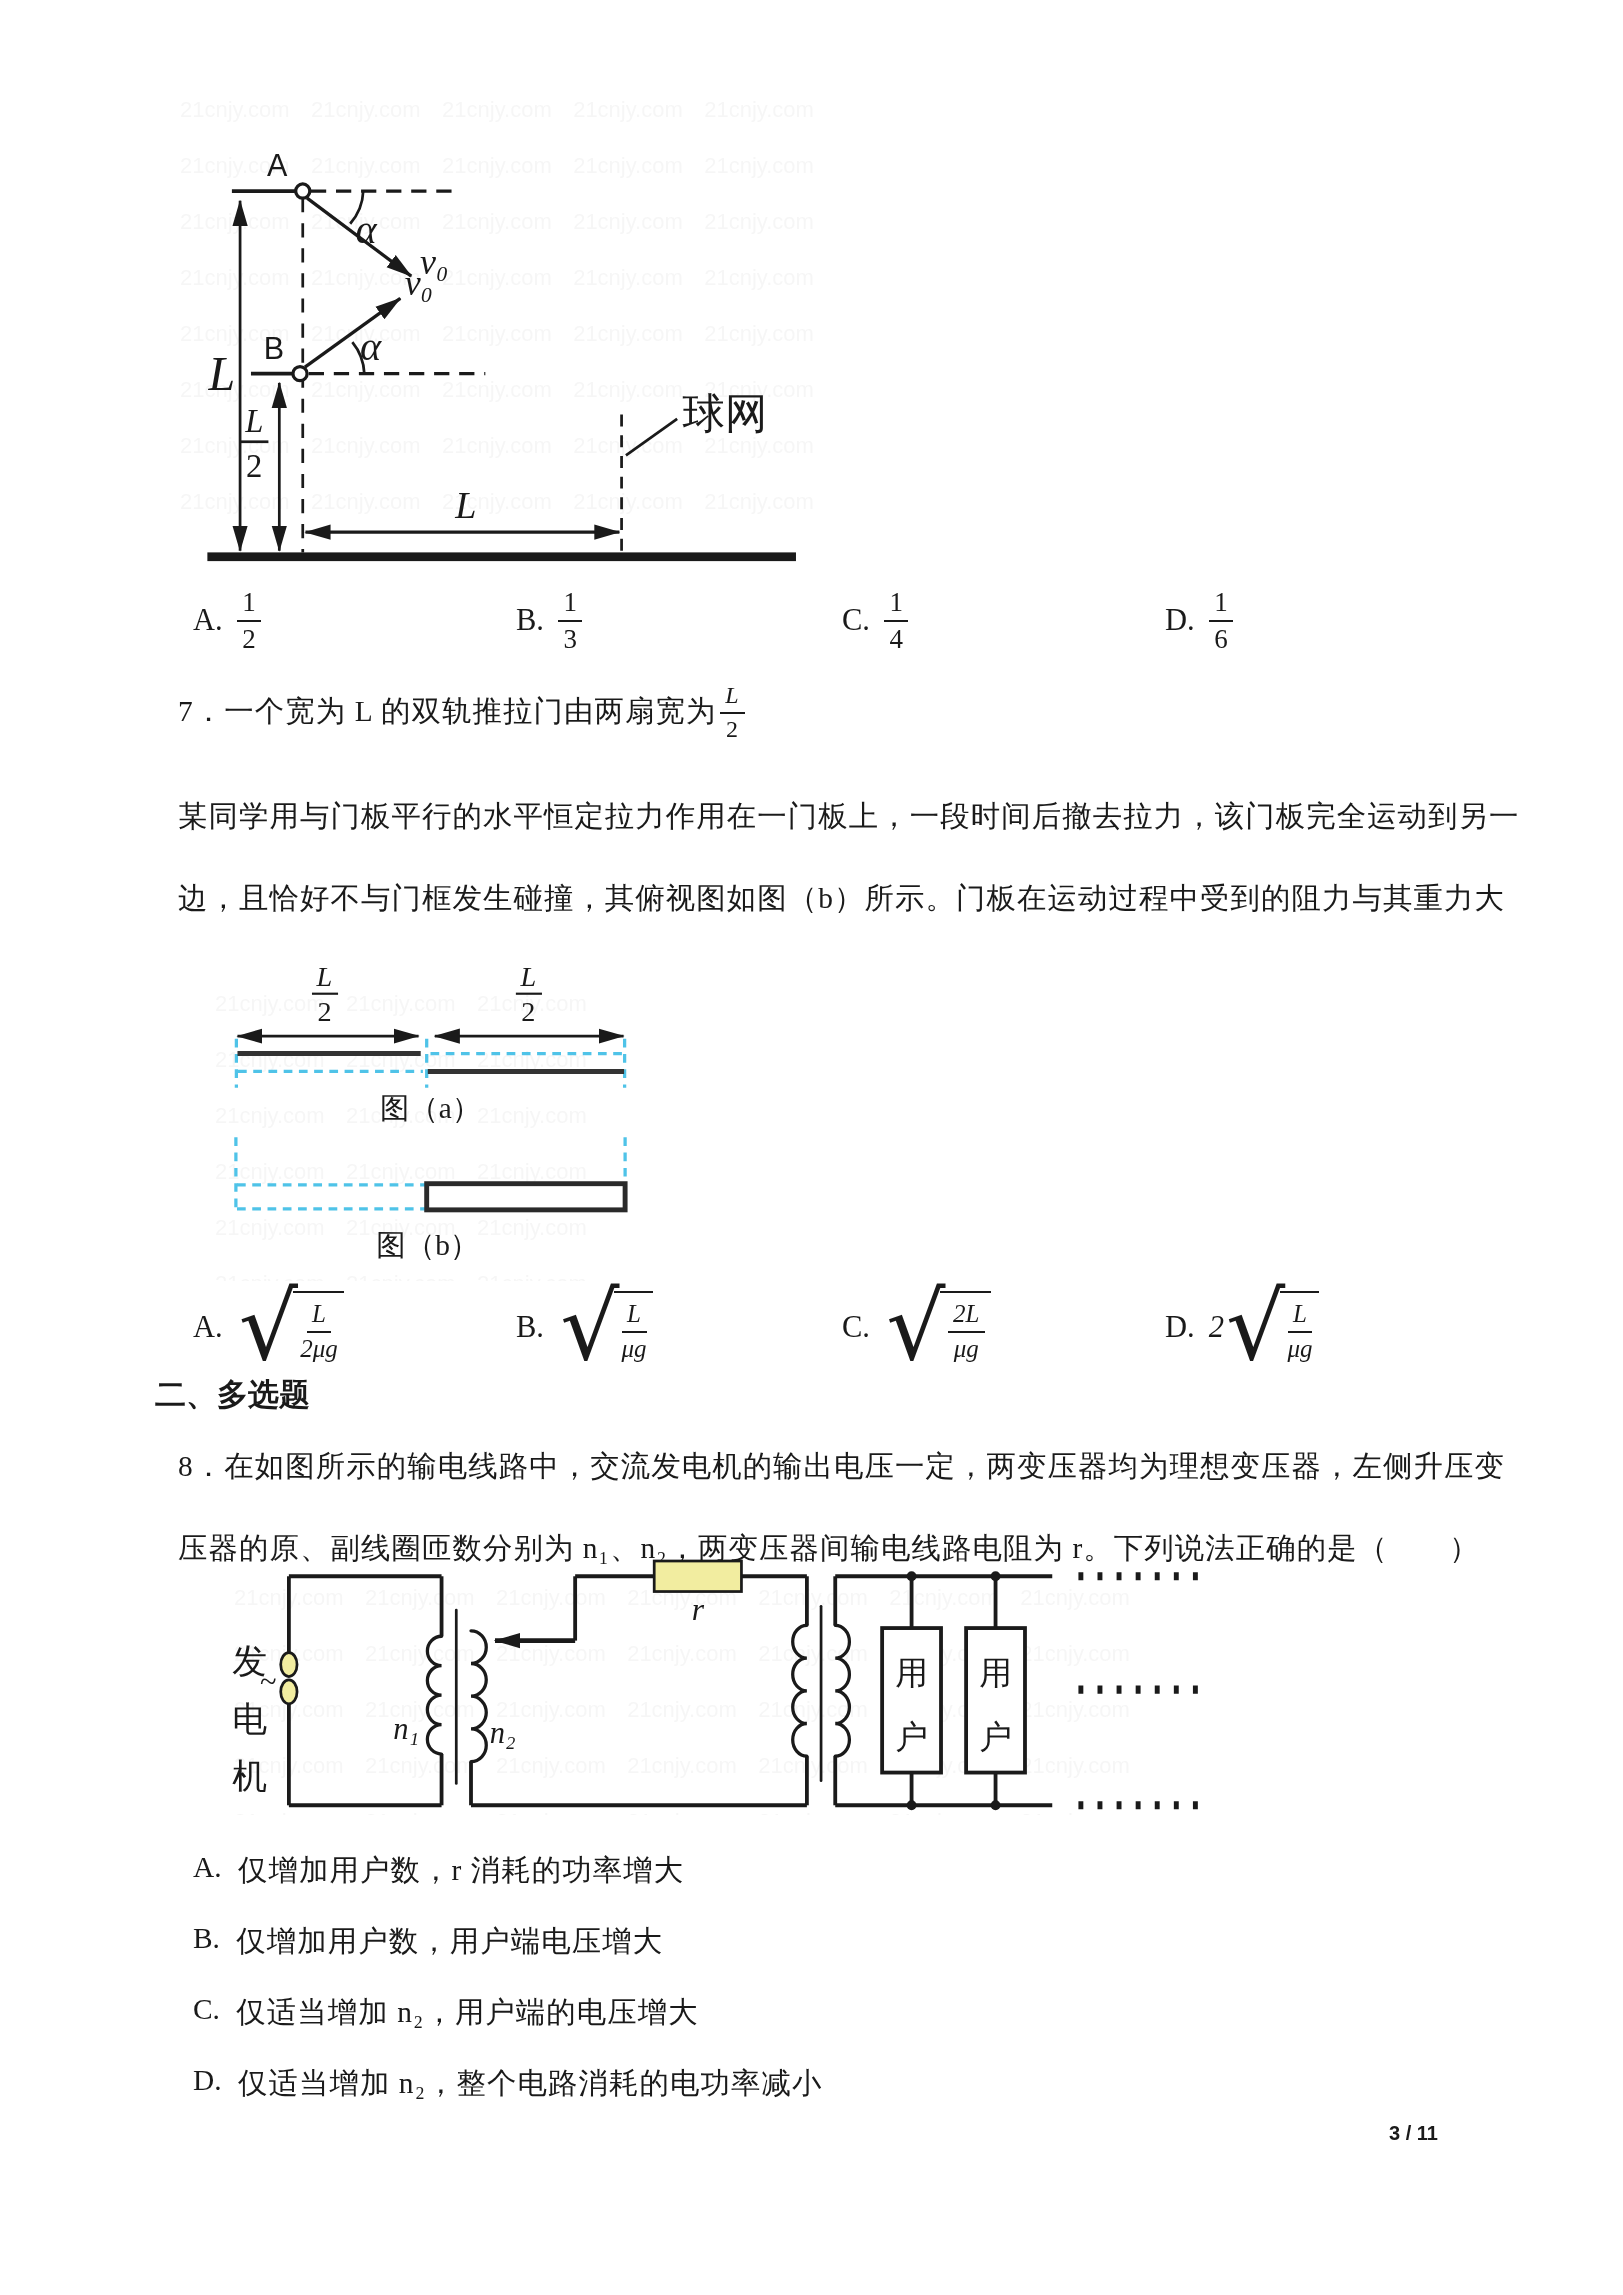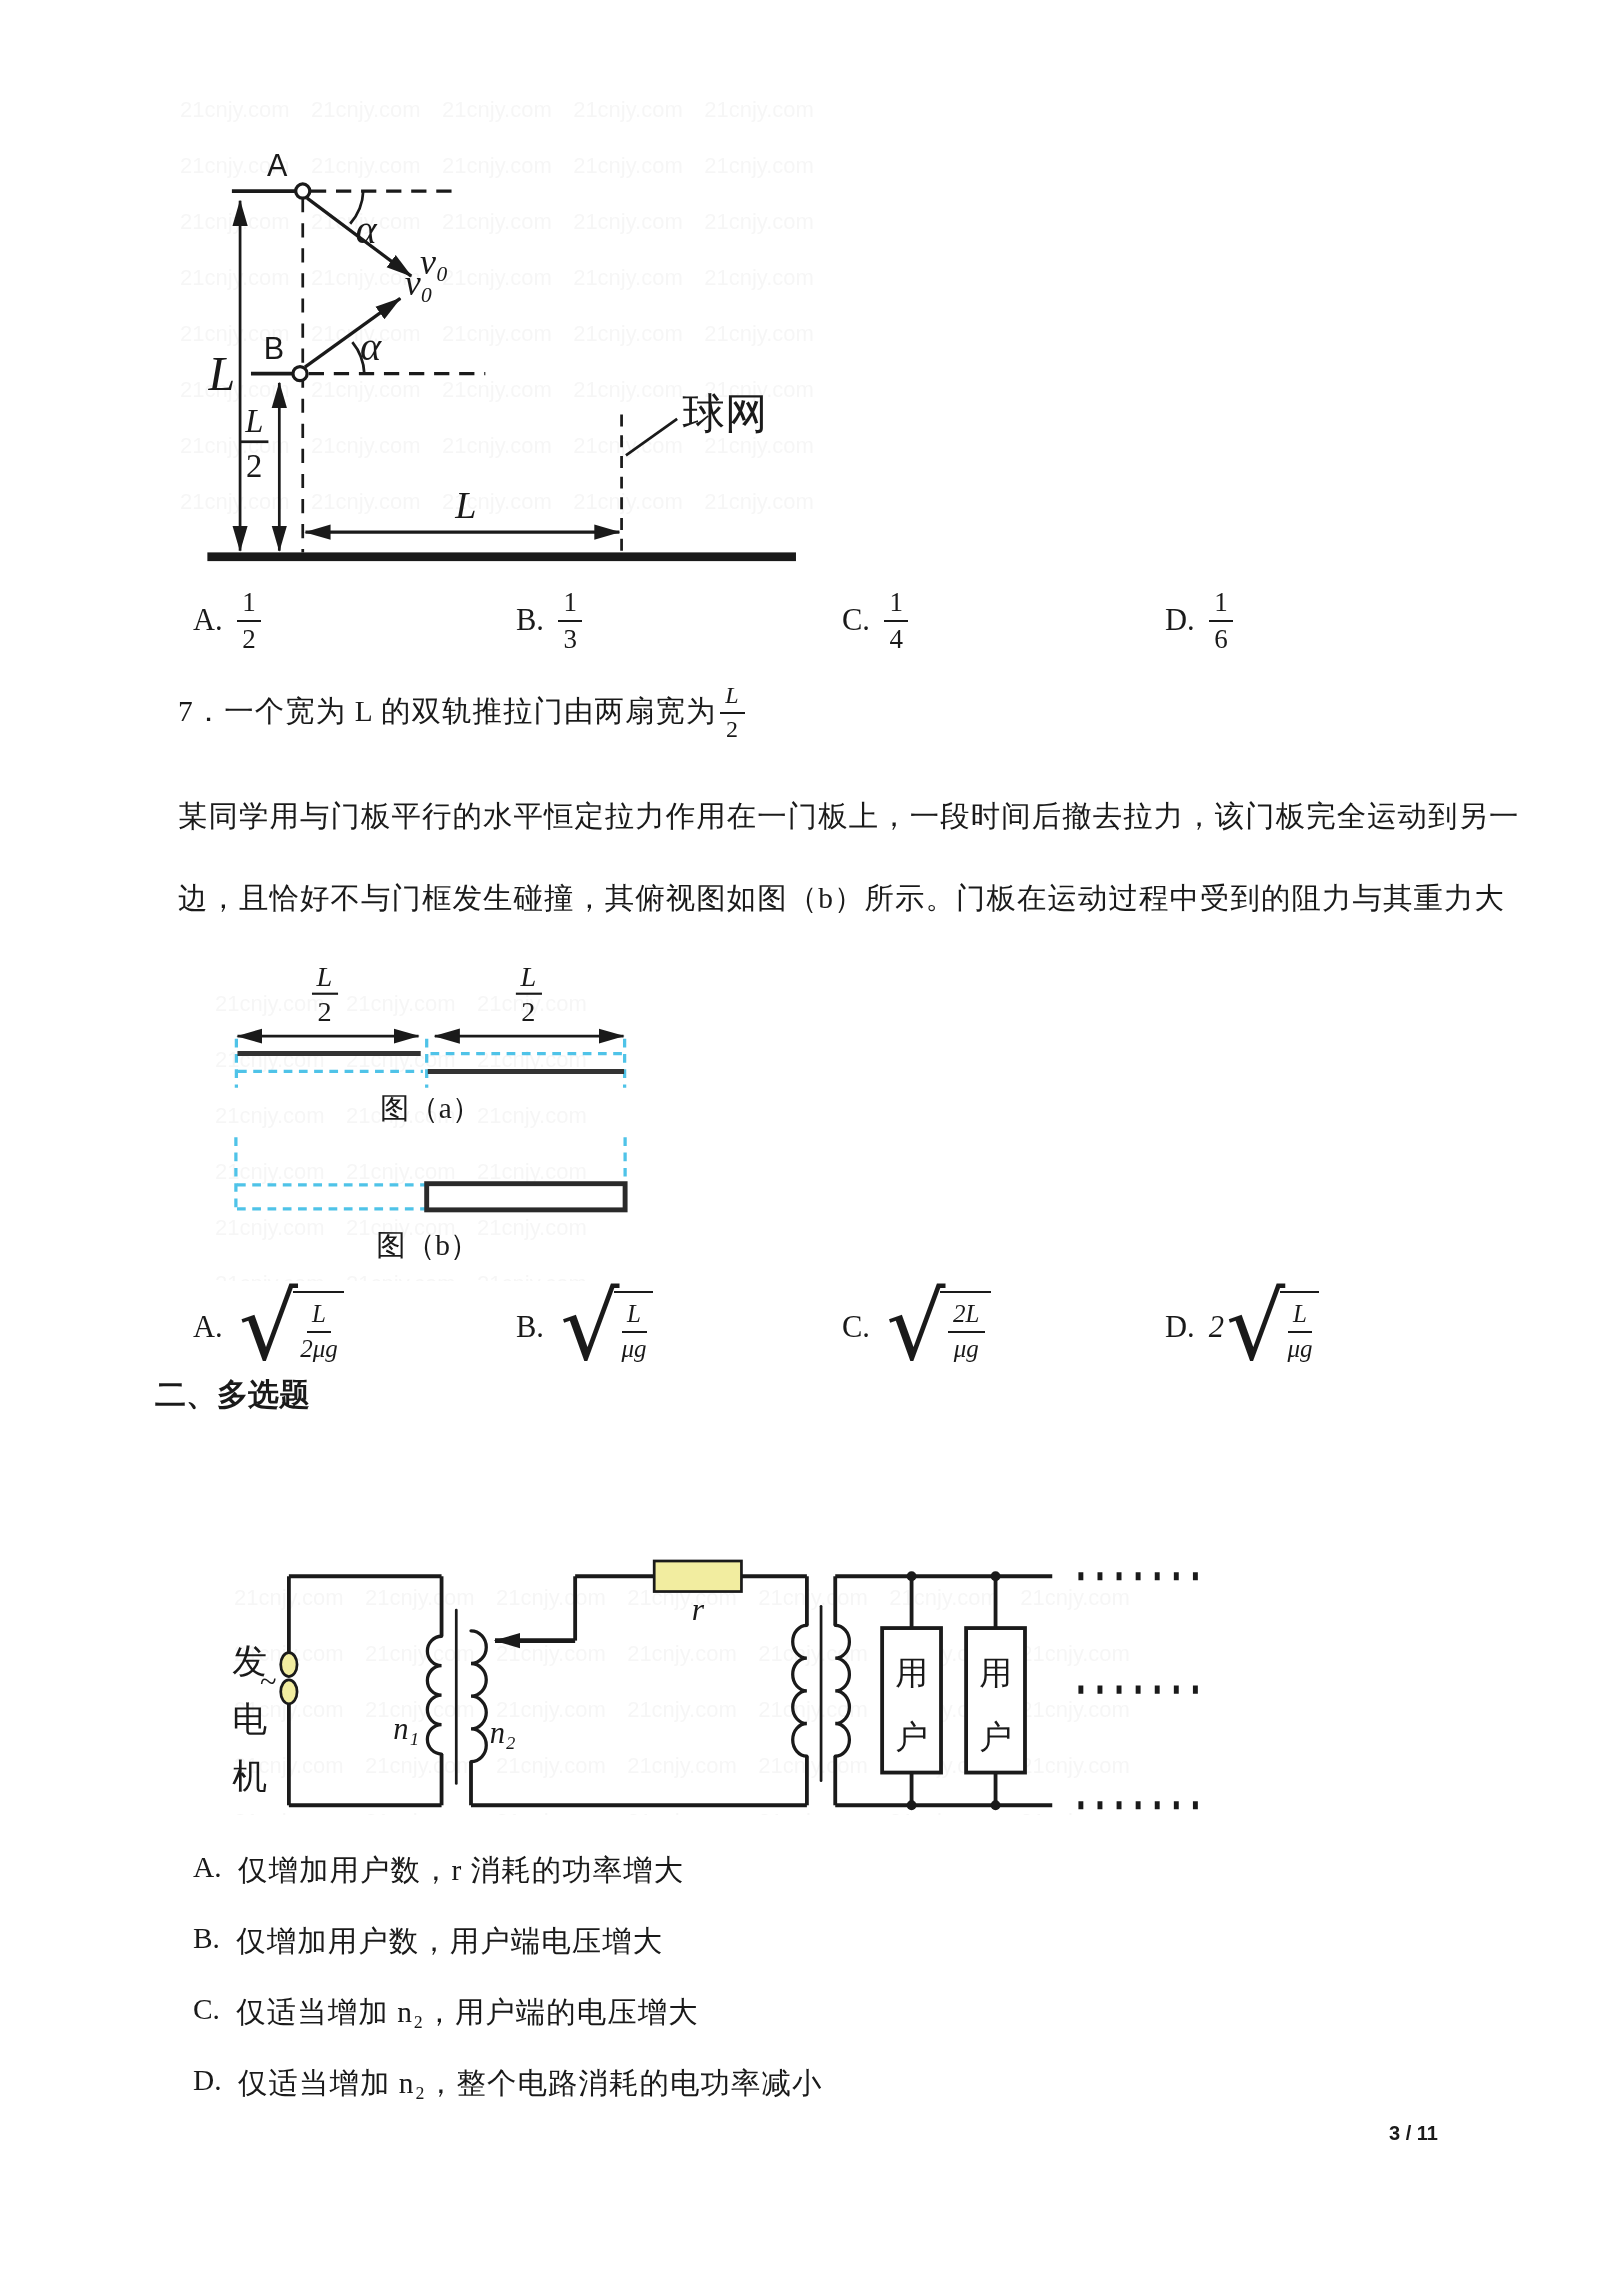--- a/index.html
+++ b/index.html
@@ -225,20 +225,22 @@
           <span class="vfrac">
         <span class="fn">L</span>
             <span class="fd">μg</span>
       </span>
         </span>
     </span>
   </div>
 
   <div class="sec-head" style="left:155px;top:1374px;">二、多选题</div>
 
+  <div class="pline" style="top:1434px;">8．在如图所示的输电线路中，交流发电机的输出电压一定，两变压器均为理想变压器，左侧升压变</div>
+  <div class="pline" style="top:1516px;">压器的原、副线圈匝数分别为 n₁、n₂，两变压器间输电线路电阻为 r。下列说法正确的是（　　）</div>
 
   <svg style="left:218px;top:1549px;" width="1036" height="289" viewBox="0 0 1900 530">
     <defs>
       <marker id="ahc" viewBox="0 0 48 34" refX="46" refY="17" markerWidth="48" markerHeight="34" markerUnits="userSpaceOnUse" orient="auto-start-reverse">
         <path d="M0,3 L48,17 L0,31 Z" fill="#1a1a1a"></path>
       </marker>
     </defs>
 
     <g>
       <text x="58" y="228" font-size="64" text-anchor="middle" class="ser">发</text>

